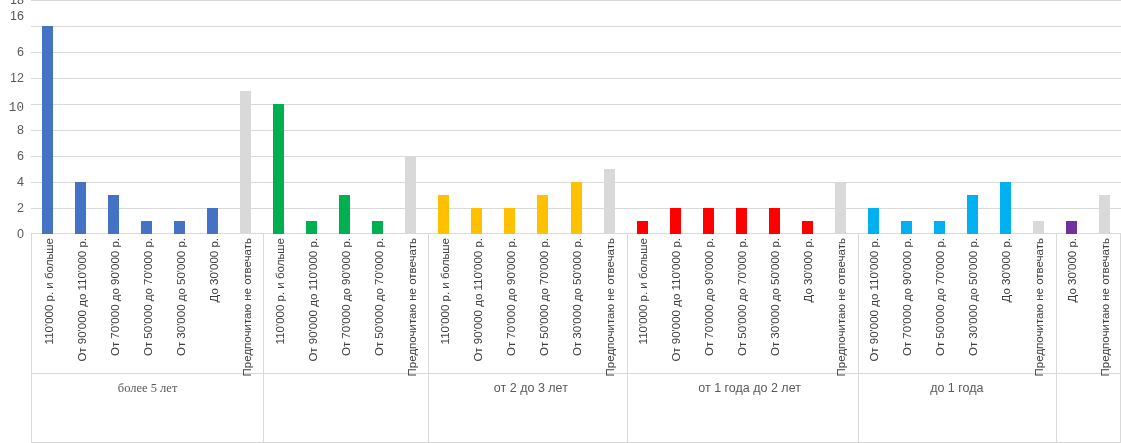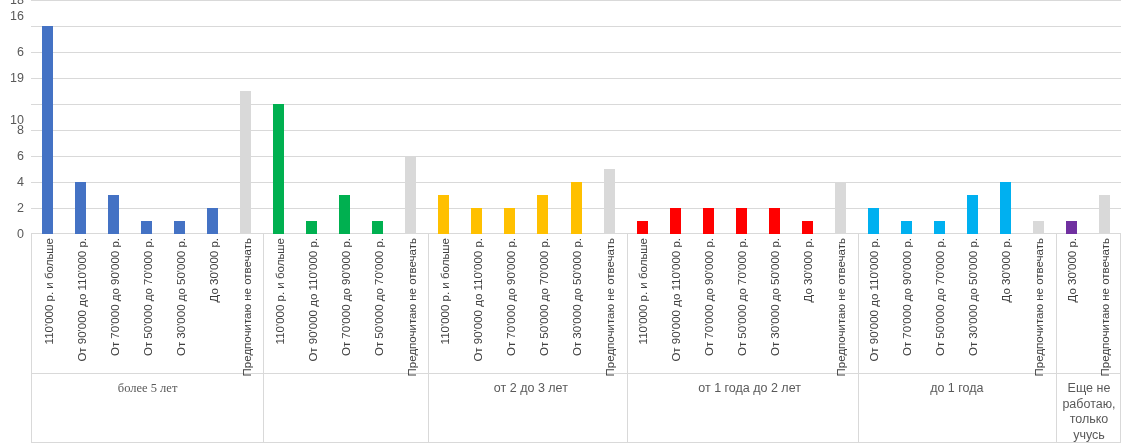--- a/index.html
+++ b/index.html
@@ -137,22 +137,22 @@
 <body>
 
 <div id="chart-root">
 
   <div class="y-axis">
       <div class="y-tick-label" style="top: 234px;">0</div>
       <div class="y-tick-label" style="top: 208px;">2</div>
       <div class="y-tick-label" style="top: 182px;">4</div>
       <div class="y-tick-label" style="top: 156px;">6</div>
       <div class="y-tick-label" style="top: 130px;">8</div>
-      <div class="y-tick-label" style="top: 120px;">10</div>
-      <div class="y-tick-label" style="top: 78px;">19</div>
+      <div class="y-tick-label" style="top: 108px; font-family: Liberation Mono, monospace;">10</div>
+      <div class="y-tick-label" style="top: 78px;">12</div>
       <div class="y-tick-label" style="top: 52px;">6</div>
       <div class="y-tick-label" style="top: 16px;">16</div>
       <div class="y-tick-label" style="top: 0px;">18</div>
     </div>
 
   <div class="plot">
     <div class="axis-base"></div>
   <div class="gridline" style="top: 208px;"></div>
       <div class="gridline" style="top: 182px;"></div>
       <div class="gridline" style="top: 156px;"></div>
@@ -314,19 +314,16 @@
       </div>
       <div class="group-sep" style="left: 396.364px;"></div>
       <div class="group-cell" style="left: 602px; width: 231.212px;">
         <div class="group-label">от 1 года до 2 лет</div>
       </div>
       <div class="group-sep" style="left: 594.545px;"></div>
       <div class="group-cell" style="left: 825.758px; width: 198.182px;">
         <div class="group-label">до 1 года</div>
       </div>
       <div class="group-sep" style="left: 825.758px;"></div>
-      <div class="group-cell" style="left: 1023.94px; width: 66.0606px;">
-        <div class="group-label">Еще не работаю, только учусь</div>
-      </div>
       <div class="group-sep" style="left: 1023.94px;"></div>
     </div>
 
 </div>
 
 </body></html>

